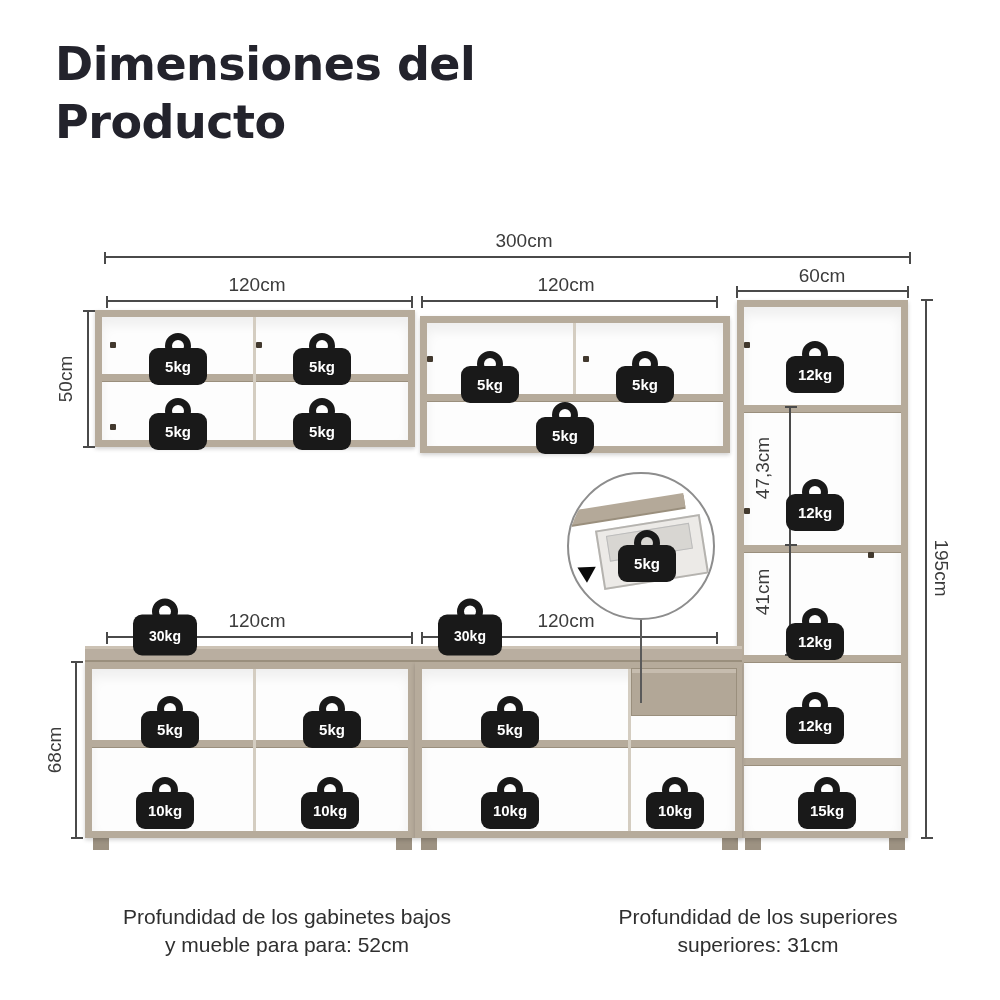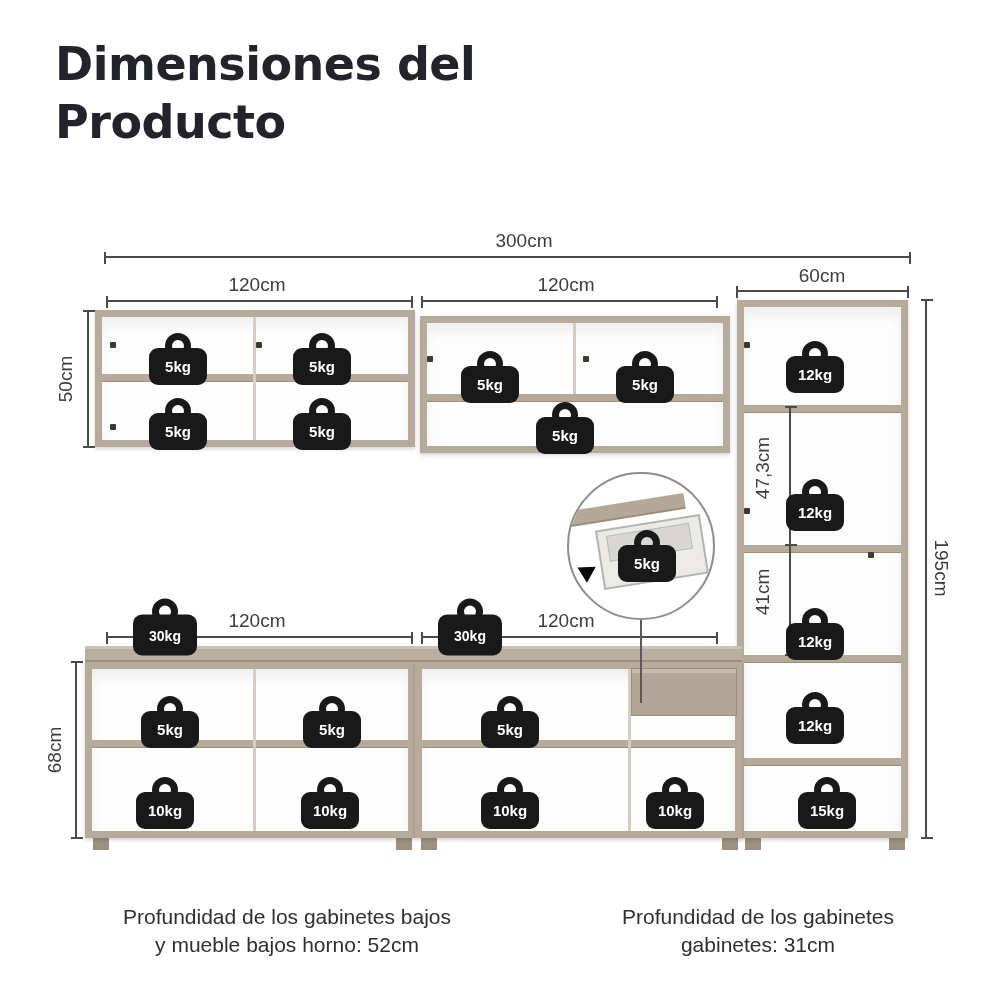--- a/index.html
+++ b/index.html
@@ -240,16 +240,16 @@
     <div class="inset-drawer">
       <div class="inset-cavity"></div>
     </div>
     <div class="inset-arrow"></div>
     <div class="kb" style="left:78px;top:82px">
         <i class="ring"></i>
         <b class="body">5kg</b>
       </div>
   </div>
 
-  <div class="caption" style="left:117px;top:903px;width:340px">Profundidad de los gabinetes bajos y mueble bajos horno: 52cm</div>
-  <div class="caption" style="left:613px;top:903px;width:290px">Profundidad de los gabinetes gabinetes: 31cm</div>
+  <div class="caption" style="left:117px;top:903px;width:340px">Profundidad de los gabinetes bajos y mueble para para: 52cm</div>
+  <div class="caption" style="left:613px;top:903px;width:290px">Profundidad de los superiores superiores: 31cm</div>
 
 </div>
 
 </body></html>

